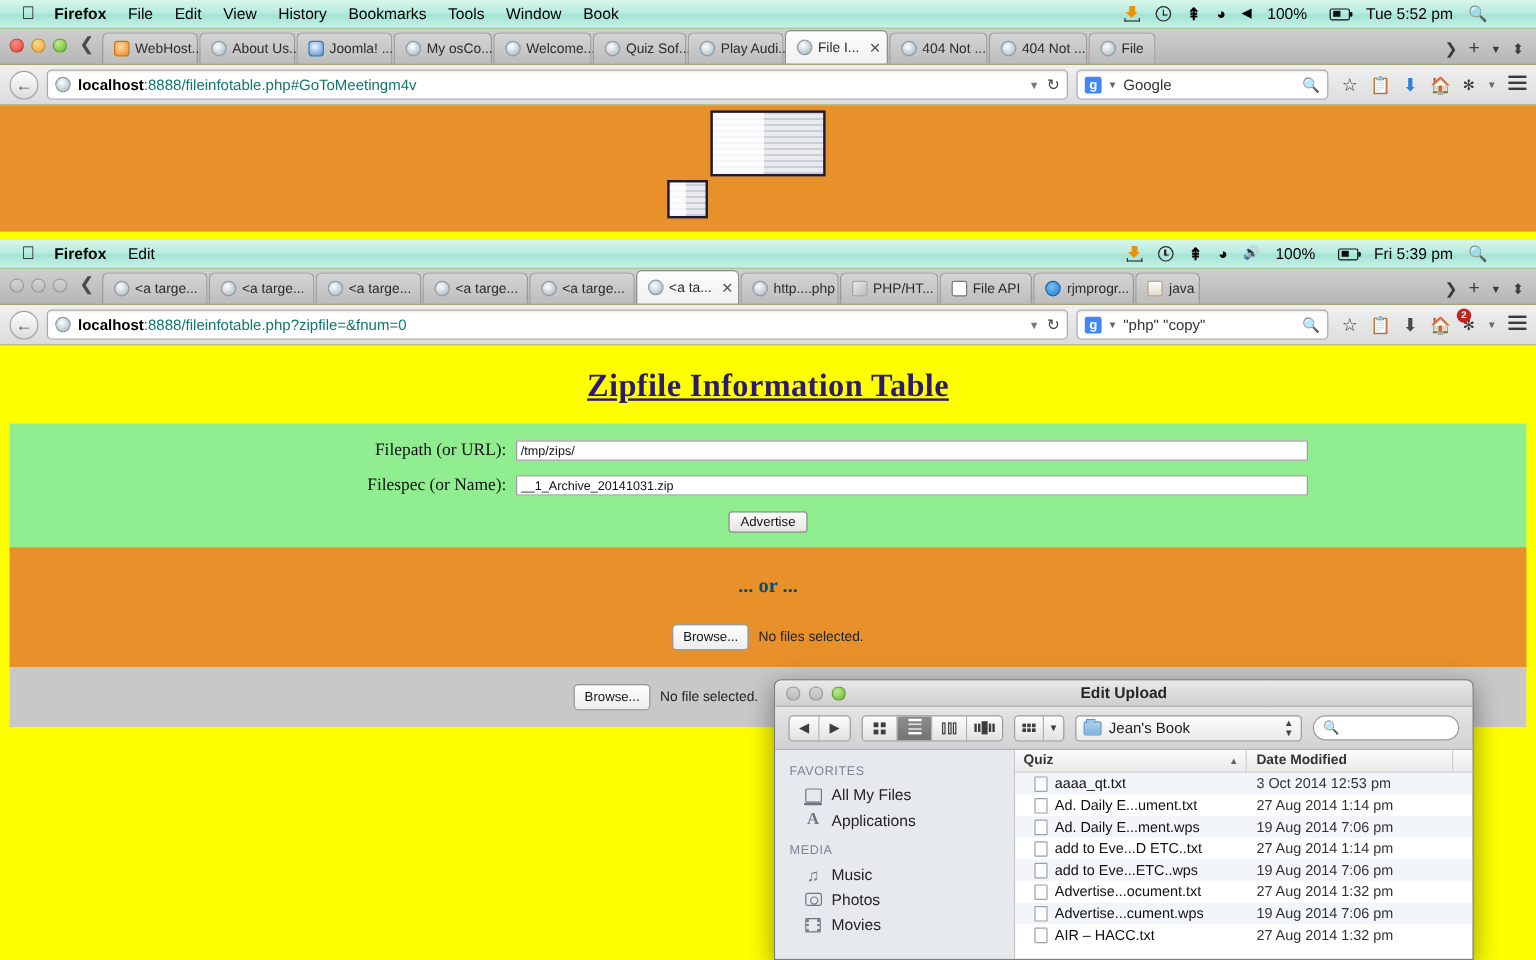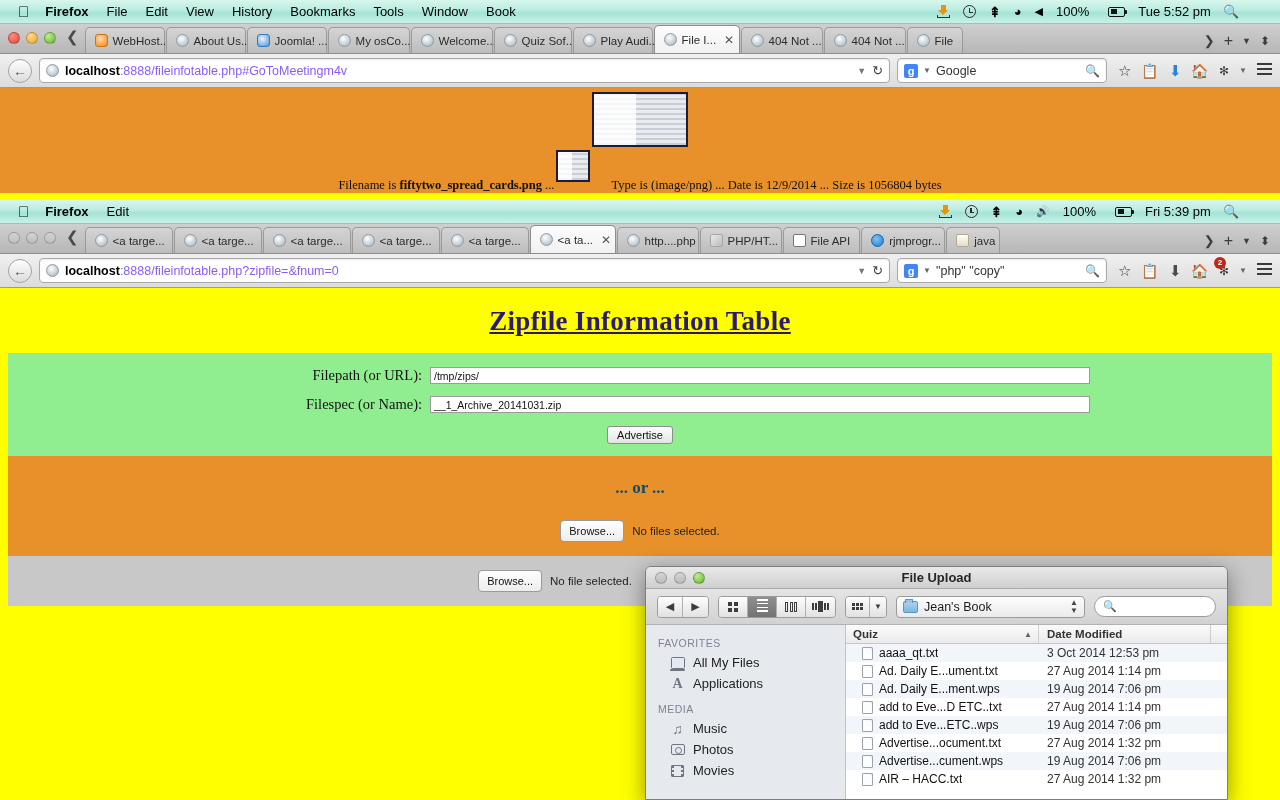--- a/index.html
+++ b/index.html
@@ -103,21 +103,21 @@
   }
   .urlbar {
     flex:1; height:25px; background:#fff; border:1px solid #a9a9a9; border-radius:4px;
     display:flex; align-items:center; padding:0 6px; gap:6px; font-size:12.5px; color:#111;
     box-shadow: inset 0 1px 2px rgba(0,0,0,.09);
   }
   .urlbar .globe-sm{width:13px;height:13px;border-radius:50%;flex:none;
     background:radial-gradient(circle at 40% 35%,#fff,#b9c7cf 70%,#82949e);border:1px solid #8d9ba3;}
   .urlbar .url-text{flex:1;white-space:nowrap;overflow:hidden;}
   .urlbar .host{color:#000;font-weight:bold;}
-  .urlbar .rest{color:#8b5cf6;}
+  .urlbar .rest{color:#0f766e;}
   .urlbar .dd{color:#777;font-size:9px;}
   .urlbar .reload{color:#444;font-size:13px;}
   .searchbar {
     width:210px;height:25px;background:#fff;border:1px solid #a9a9a9;border-radius:4px;
     display:flex;align-items:center;padding:0 6px;gap:5px;font-size:12.5px;color:#333;
     box-shadow: inset 0 1px 2px rgba(0,0,0,.09); flex:none;
   }
   .gbox{width:14px;height:14px;background:#4285f4;color:#fff;font-weight:bold;font-size:11px;
     display:flex;align-items:center;justify-content:center;border-radius:2px;flex:none;}
   .searchbar .sv{flex:1;}
@@ -424,23 +424,20 @@
         </span>
     </div>
   </div>
   <div class="bgpage" style="height:105px;position:relative;">
     <div class="bg-thumb-wrap">
       <span class="thumb big"></span>
     </div>
     <div style="position:absolute;left:556px;top:62px;">
       <span class="thumb small"></span>
     </div>
-    <div class="bg-caption" style="position:absolute;left:0;right:0;top:90px;">
-      <span>Filename is </span><b>fiftytwo_spread_cards.png</b><span> ... </span><span style="display:inline-block;width:54px;"></span><span>Type is (image/png) ... Date is 12/9/2014 ... Size is 1056804 bytes</span>
-    </div>
   </div>
 </div>
 
 <div class="menubar" style="top:200px;z-index:45;">
   <span class="apple"></span>
   <span class="m-item strong">Firefox</span>
   <span class="m-item">Edit</span>
   <span class="spacer"></span>
   <span class="right-item">
       <span class="dl-ico">
@@ -591,21 +588,21 @@
   </div>
 </div>
 
 <div class="dialog">
   <div class="dlg-title">
     <div class="lights">
       <div class="light dim"></div>
       <div class="light dim"></div>
       <div class="light l-grn"></div>
     </div>
-    <div class="ttl">File Upload</div>
+    <div class="ttl">Edit Upload</div>
   </div>
   <div class="dlg-toolbar">
     <div class="seg nav">
       <div>◀</div>
       <div>▶</div>
     </div>
     <div class="seg views">
       <div>
           <span class="ico-grid">
             <i></i>

